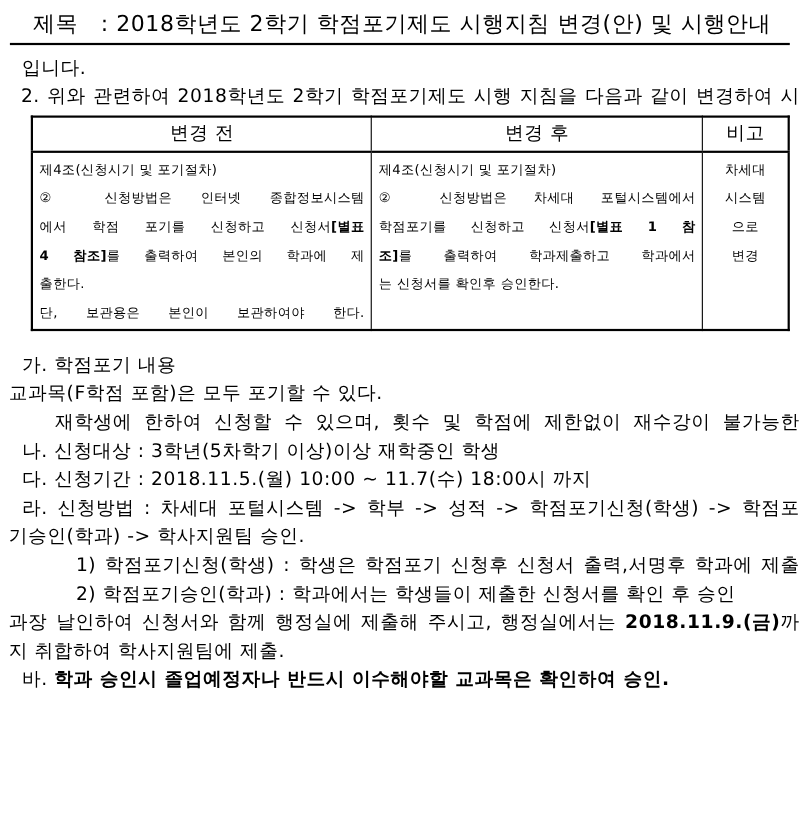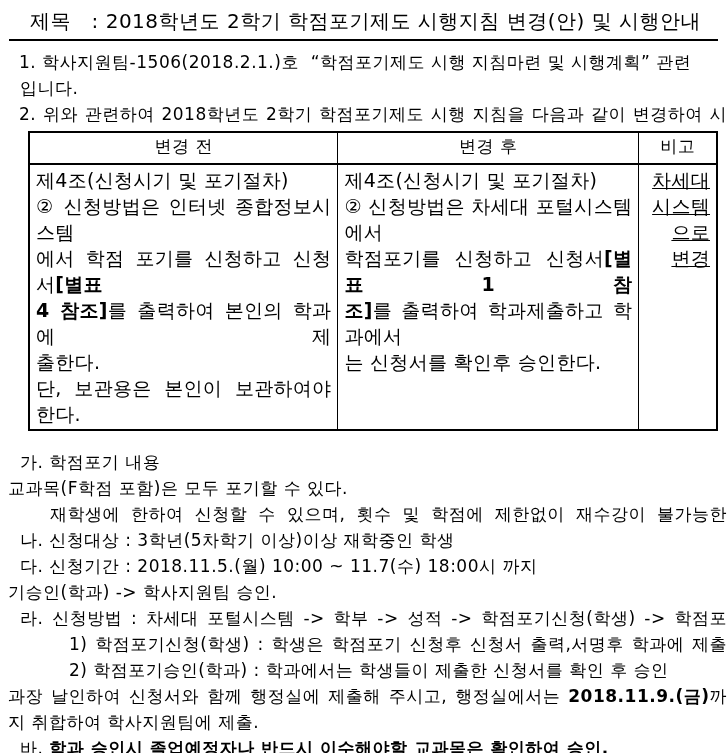--- a/index.html
+++ b/index.html
@@ -52,38 +52,37 @@
     font-weight:normal;
     text-align:center;
     height:26px;
     padding:2px 0;
     letter-spacing:0.5px;
   }
   .col-before{width:308px;}
   .col-after{width:300px;}
   .col-note{width:78px;}
   .cellline{
-    font-size:19px;
+    font-size:12px;
     line-height:26px;
     letter-spacing:0.3px;
     white-space:pre-wrap;
   }
-  td.notecell{vertical-align:middle;text-align:right;padding-left:8px;text-decoration:underline;}
+  td.notecell{vertical-align:middle;text-align:center;padding-left:8px;}
   td.bodycell{padding:6px 6px 10px 7px;}
   .bodyblock{margin-top:12px;}
 </style>
 </head>
 <body>
 
 <div class="page">
 
   <div class="doc-title">제목   : 2018학년도 2학기 학점포기제도 시행지침 변경(안) 및 시행안내</div>
 
   <div class="textblock" id="intro">
-      <div class="line ind2"><span>1. 학사지원팀-1506(2018.2.1.)호  “학점포기제도 시행 지침마련 및 시행계획” 관련</span></div>
       <div class="line ind0"><span>입니다.</span></div>
       <div class="line ind2 jst"><span>2. 위와 관련하여 2018학년도 2학기 학점포기제도 시행 지침을 다음과 같이 변경하여 시</span></div>
     </div>
 
   <table class="change">
     <colgroup>
       <col class="col-before">
       <col class="col-after">
       <col class="col-note">
     </colgroup>
@@ -120,22 +119,22 @@
       </tr>
     </tbody>
   </table>
 
   <div class="bodyblock" id="bodytext">
       <div class="line ind3"><span>가. 학점포기 내용</span></div>
       <div class="line ind1"><span>교과목(F학점 포함)은 모두 포기할 수 있다.</span></div>
       <div class="line ind5 jst"><span>재학생에 한하여 신청할 수 있으며, 횟수 및 학점에 제한없이 재수강이 불가능한</span></div>
       <div class="line ind3"><span>나. 신청대상 : 3학년(5차학기 이상)이상 재학중인 학생</span></div>
       <div class="line ind3"><span>다. 신청기간 : 2018.11.5.(월) 10:00 ~ 11.7(수) 18:00시 까지</span></div>
+      <div class="line ind3 jst"><span>라. 신청방법 : 차세대 포털시스템 -&gt; 학부 -&gt; 성적 -&gt; 학점포기신청(학생) -&gt; 학점포</span></div>
       <div class="line ind1"><span>기승인(학과) -&gt; 학사지원팀 승인.</span></div>
-      <div class="line ind3 jst"><span>라. 신청방법 : 차세대 포털시스템 -&gt; 학부 -&gt; 성적 -&gt; 학점포기신청(학생) -&gt; 학점포</span></div>
       <div class="line ind4 jst"><span>1) 학점포기신청(학생) : 학생은 학점포기 신청후 신청서 출력,서명후 학과에 제출</span></div>
       <div class="line ind4"><span>2) 학점포기승인(학과) : 학과에서는 학생들이 제출한 신청서를 확인 후 승인</span></div>
       <div class="line ind1 jst"><span>과장 날인하여 신청서와 함께 행정실에 제출해 주시고, 행정실에서는 </span><span class="b">2018.11.9.(금)</span><span>까</span></div>
       <div class="line ind1"><span>지 취합하여 학사지원팀에 제출.</span></div>
       <div class="line ind3"><span>바. </span><span class="b">학과 승인시 졸업예정자나 반드시 이수해야할 교과목은 확인하여 승인.</span></div>
     </div>
 
 </div>
 
 </body></html>

